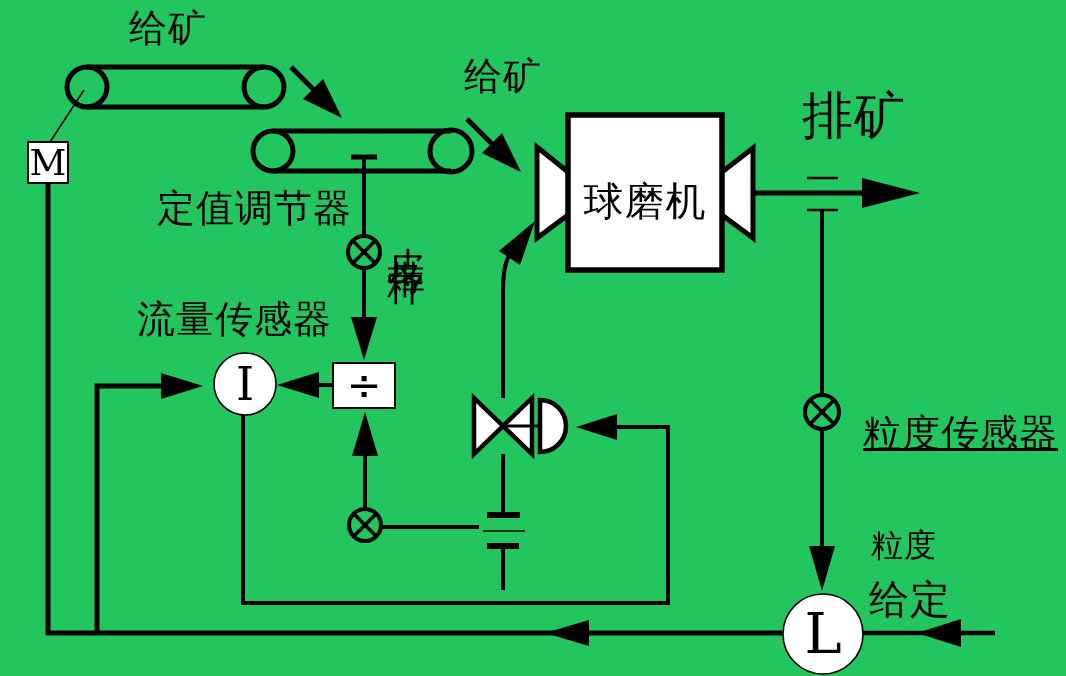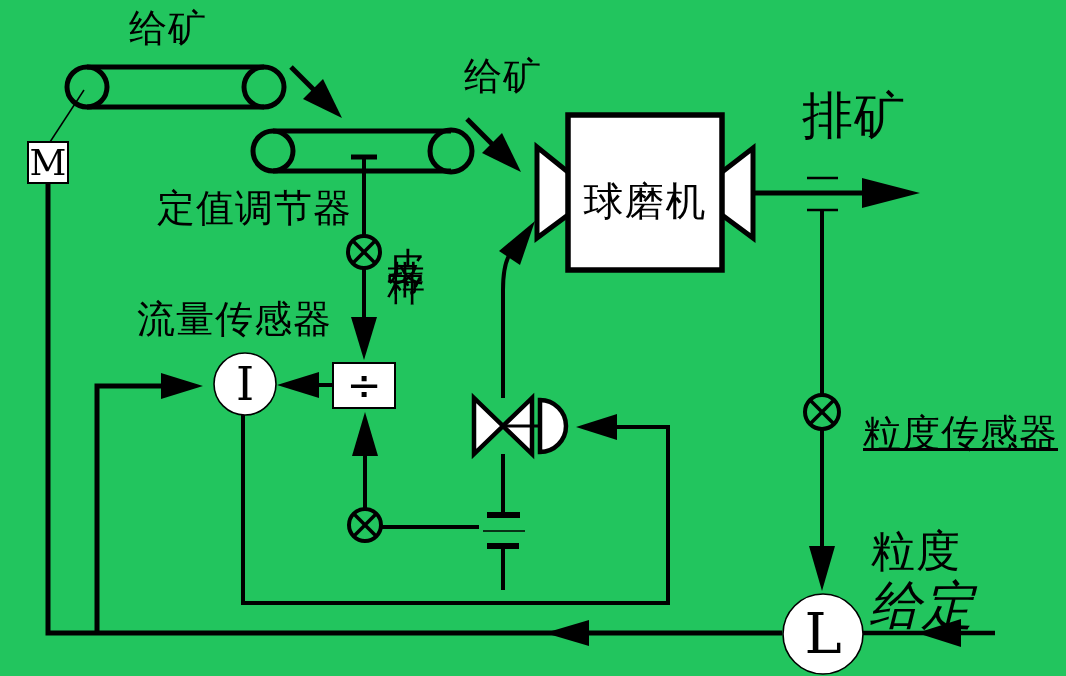--- a/index.html
+++ b/index.html
@@ -179,23 +179,23 @@
 
 
   <div class="lbl cjk" style="left:137px;top:300px;">流量传感器</div>
 
   <div class="lbl cjk vtext" style="left:387px;top:217px;">皮带秤</div>
 
   <div class="lbl cjk" style="left:568px;top:182px;width:154px;text-align:center;font-size:40px;font-family:Liberation Serif, serif;">球磨机</div>
 
   <div class="lbl cjk" style="left:863px;top:414px;text-decoration:underline;">粒度传感器</div>
 
-  <div class="lbl cjk" style="left:871px;top:529px;font-size:44px;">粒度</div>
-
-  <div class="lbl cjk" style="left:869px;top:579px;font-size:52px;font-style:italic;">给定</div>
+  <div class="lbl cjk" style="left:871px;top:529px;font-size:32px;">粒度</div>
+
+  <div class="lbl cjk" style="left:869px;top:579px;font-size:40px;">给定</div>
 
   <div class="glyph" style="left:28px;top:142px;width:40px;height:41px;font-size:36px;">M</div>
 
   <div class="glyph" style="left:214px;top:353px;width:62px;height:62px;font-size:46px;">I</div>
 
   <div class="glyph" style="left:783px;top:594px;width:80px;height:80px;font-size:56px;">L</div>
 
   <div class="glyph" style="left:333px;top:362px;width:62px;height:45px;font-size:42px;font-family:'DejaVu Sans',sans-serif;">÷</div>
 
 </div>

